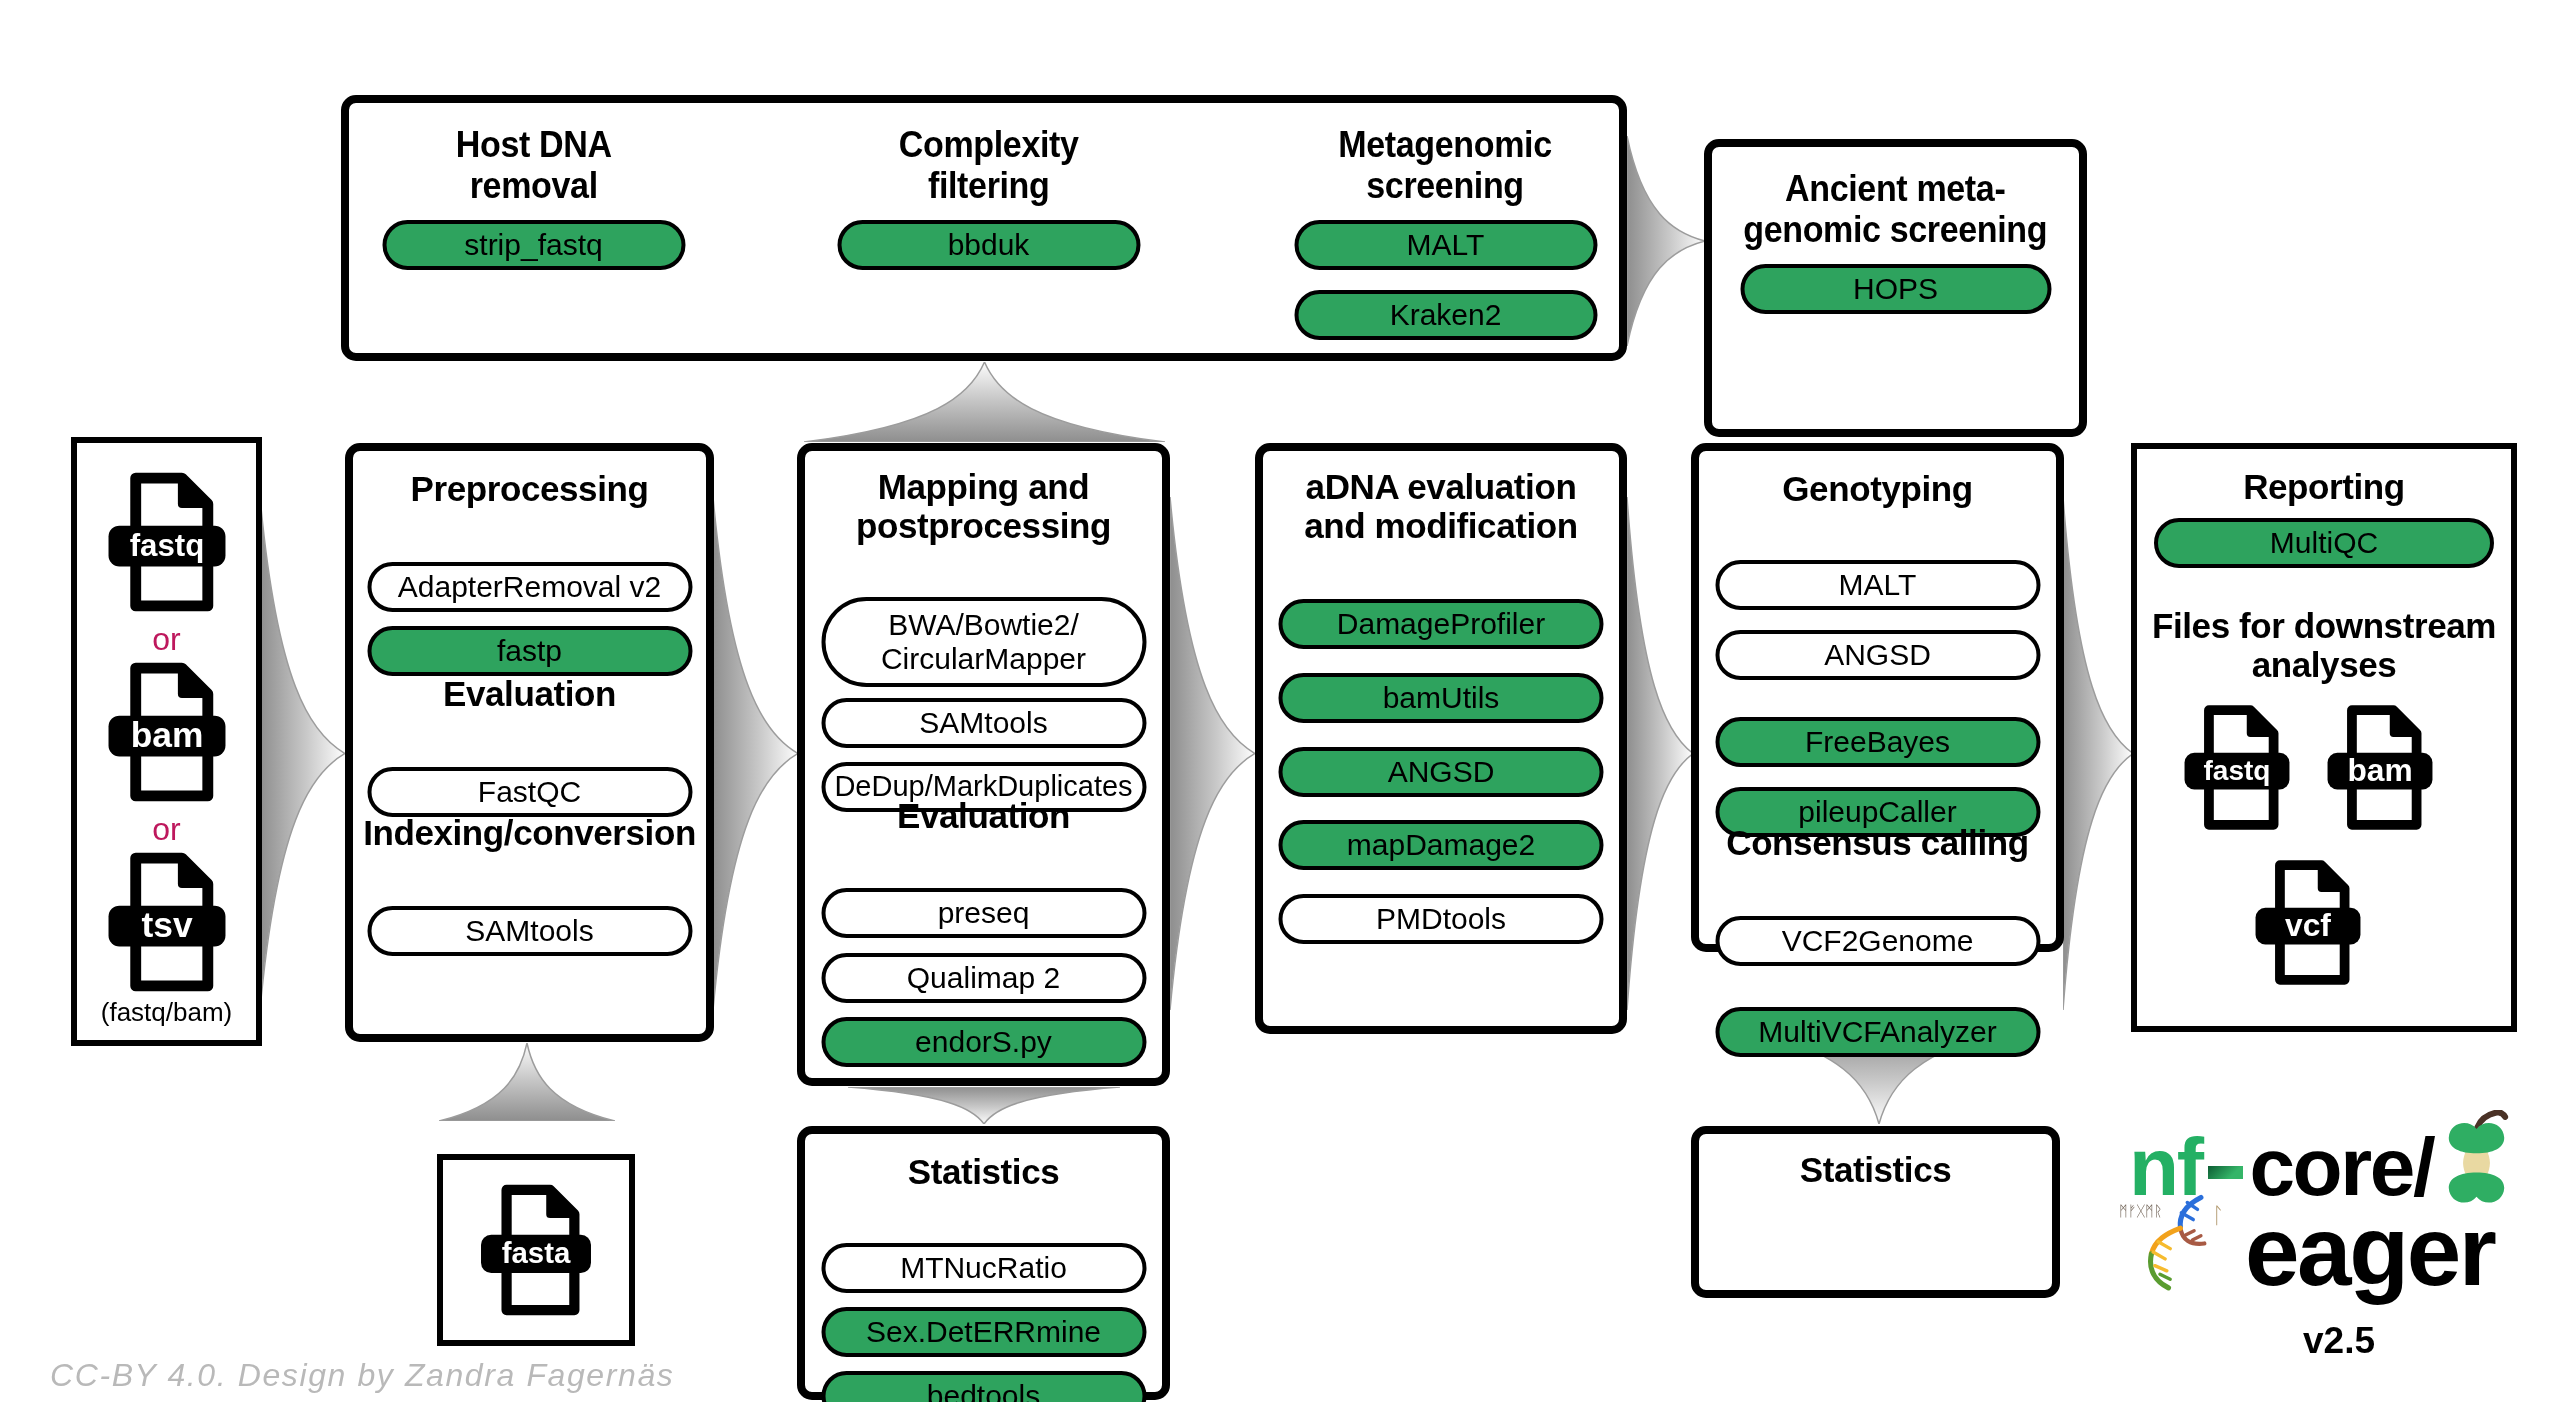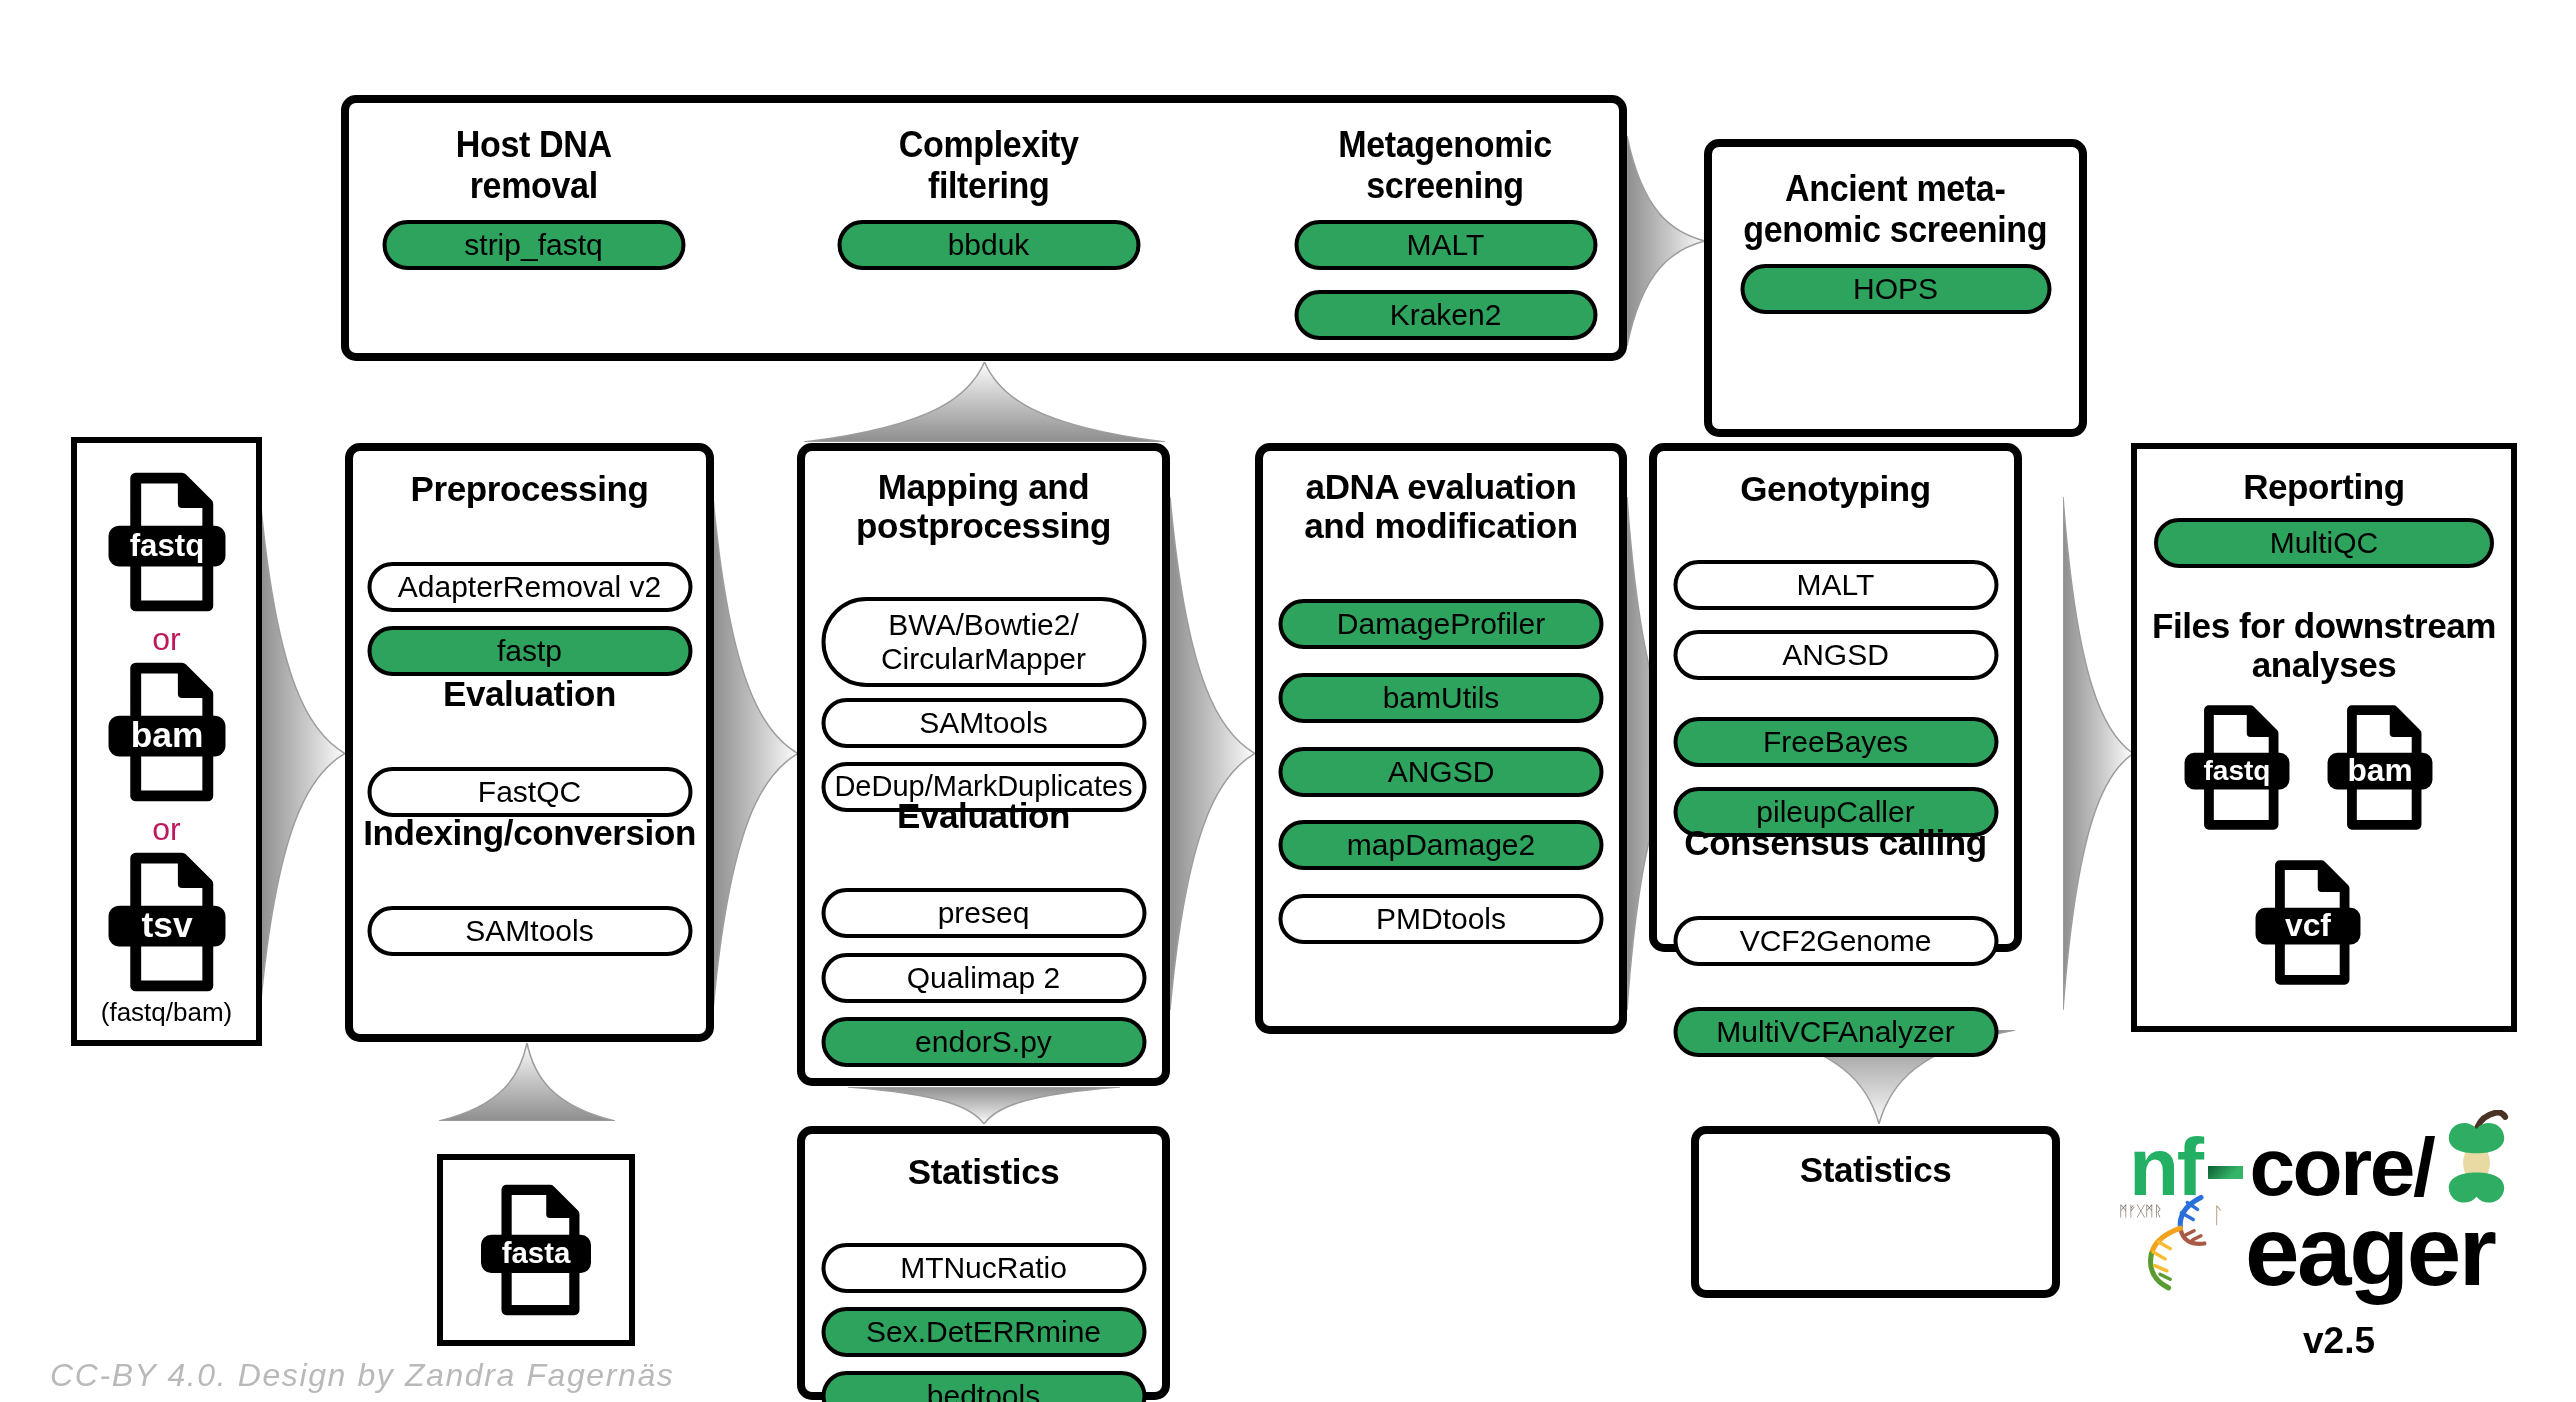--- a/index.html
+++ b/index.html
@@ -179,21 +179,21 @@
   <div class="box-r" style="left:1255px;top:443px;width:372px;height:591px;">
     <div class="h" style="top:16px;">aDNA evaluation
 and modification</div>
     <div class="pill g w405" style="top:108px;">DamageProfiler</div>
     <div class="pill g w405" style="top:182px;">bamUtils</div>
     <div class="pill g w405" style="top:256px;">ANGSD</div>
     <div class="pill g w405" style="top:329px;">mapDamage2</div>
     <div class="pill w405" style="top:403px;">PMDtools</div>
   </div>
 
-  <div class="box-r" style="left:1649px;top:443px;width:373px;height:509px;">
+  <div class="box-r" style="left:1691px;top:443px;width:373px;height:509px;">
     <div class="h" style="top:17.6px;">Genotyping</div>
     <div class="pill w405" style="top:69px;">MALT</div>
     <div class="pill w405" style="top:139px;">ANGSD</div>
     <div class="pill g w405" style="top:226px;">FreeBayes</div>
     <div class="pill g w405" style="top:296px;">pileupCaller</div>
     <div class="h" style="top:372px;">Consensus calling</div>
     <div class="pill w405" style="top:425px;">VCF2Genome</div>
     <div class="pill g w405" style="top:516px;">MultiVCFAnalyzer</div>
   </div>
 

